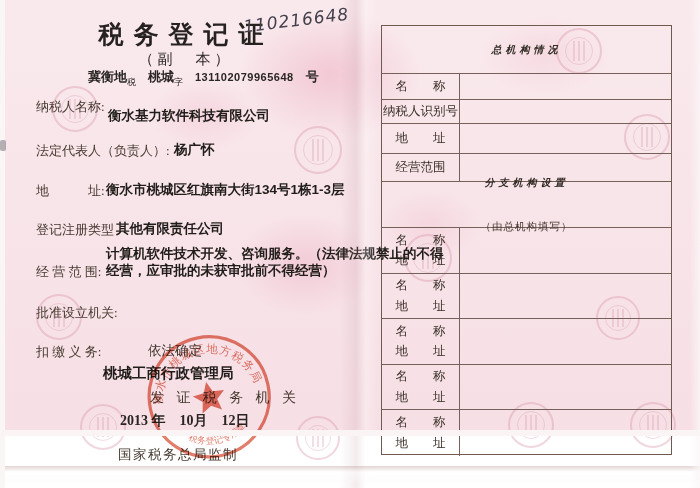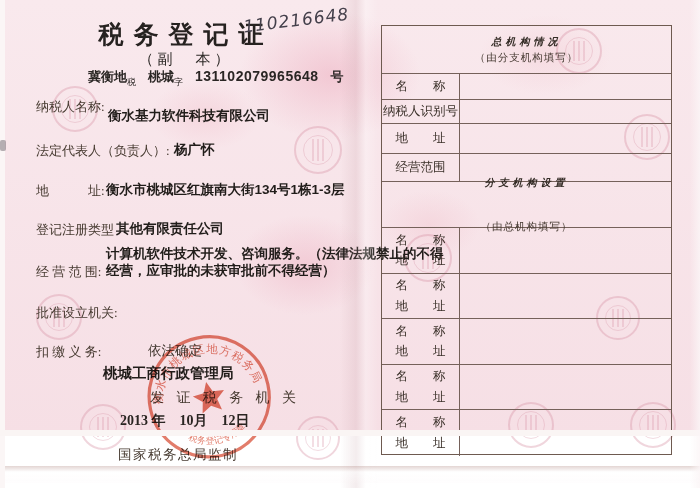--- a/index.html
+++ b/index.html
@@ -25,21 +25,21 @@
 
   
   .abs { position:absolute; }
   .title { left:50px; top:18px; width:272px; text-align:center; font-size:25px; font-weight:bold;
            letter-spacing:10px; color:#262220; z-index:3; }
   .subtitle { left:50px; top:50px; width:272px; text-align:center; font-size:15px; letter-spacing:4px; color:#2c2826; z-index:3; }
   .handwritten { left:243px; top:10px; font-family:"DejaVu Sans", cursive; font-style:italic;
                  font-size:17px; letter-spacing:1px; color:#433f4a; transform:rotate(-7deg); z-index:4; }
   .serialline { left:88px; top:68px; z-index:3; font-size:13px; font-weight:bold; color:#2a2624; white-space:nowrap; }
   .serialline .gap { display:inline-block; width:12px; }
-  .serialline .num { font-family:"Liberation Sans", sans-serif; font-size:14px; letter-spacing:.5px; }
+  .serialline .num { font-family:"Liberation Sans", sans-serif; font-size:11px; letter-spacing:.5px; }
   .sub { font-size:9px; vertical-align:-4px; font-weight:normal; }
 
   .f-label { position:absolute; font-size:13px; color:#463a30; z-index:3; white-space:pre; }
   .f-value { position:absolute; font-family:"Liberation Sans", sans-serif; font-weight:bold;
              font-size:13.5px; color:#211d1a; z-index:3; white-space:nowrap; }
   .f-kai   { position:absolute; font-size:13.5px; color:#3d332b; z-index:3; white-space:nowrap; }
 
   
   .tbl { position:absolute; left:381px; top:25px; width:291px; height:430px;
          border:1.5px solid #6e5a50; z-index:2; color:#3a3029; }
@@ -132,21 +132,20 @@
       <textPath href="#arcTop" startOffset="50%" text-anchor="middle">衡水市桃城区地方税务局</textPath>
     </text>
     <text font-size="9" fill="#d6452c" opacity="0.8" font-family="Liberation Serif, serif">
       <textPath href="#arcBot" startOffset="50%" text-anchor="middle">税务登记专用章</textPath>
     </text>
   </svg>
 
   <div class="tbl">
     <div class="sect-hdr" style="height:48px;">
       <div class="sect-title">总机构情况</div>
-      <div class="sect-sub">（由分支机构填写）</div>
     </div>
     <div class="trow" style="height:26px;">
       <div class="tlbl">名　　称</div>
       <div class="tval"></div>
     </div>
     <div class="trow" style="height:24px;">
       <div class="tlbl">纳税人识别号</div>
       <div class="tval"></div>
     </div>
     <div class="trow" style="height:30px;">

